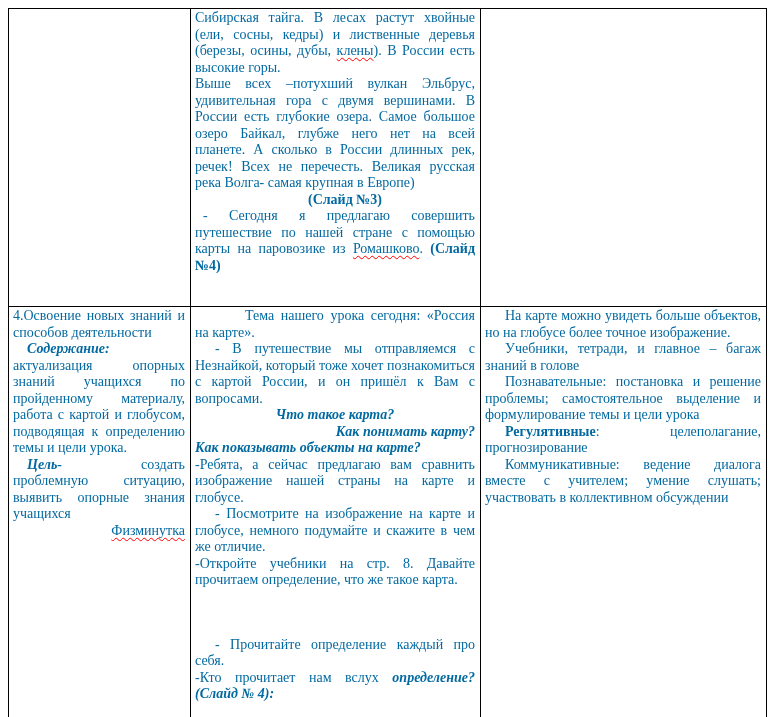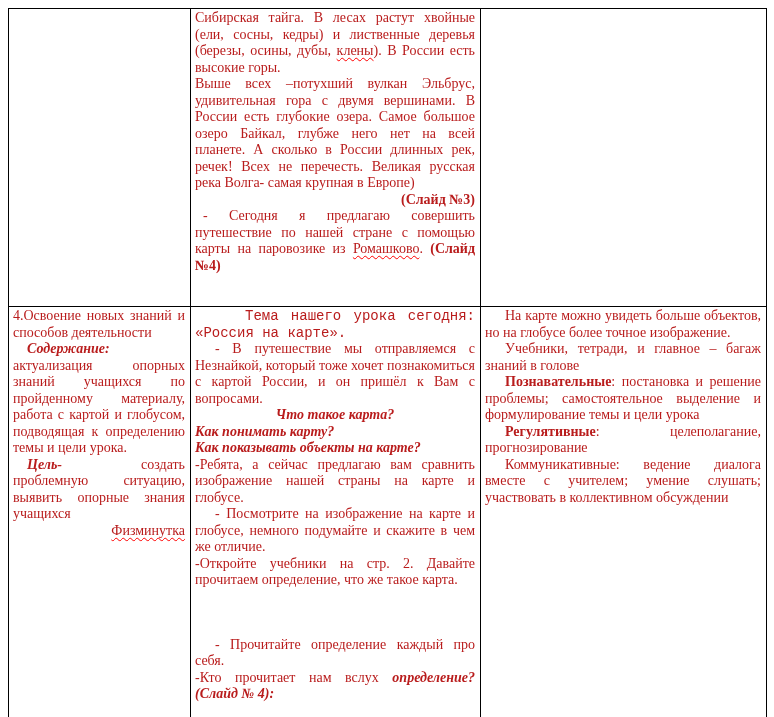--- a/index.html
+++ b/index.html
@@ -5,21 +5,21 @@
   * { margin: 0; padding: 0; box-sizing: border-box; }
   html, body { background: #ffffff; }
   .page {
     position: relative;
     width: 774px;
     height: 717px;
     background: #ffffff;
     padding: 8px 8px 0 8px;
     font-family: "Liberation Serif", "DejaVu Serif", serif;
     font-size: 14px;
-    color: #b91c1c;
+    color: #0369a1;
     overflow: hidden;
   }
   table.doc {
     border-collapse: collapse;
     table-layout: fixed;
     width: 758px;
   }
   table.doc td {
     border: 1px solid #000000;
     vertical-align: top;
@@ -47,47 +47,47 @@
       <col style="width:182px">
       <col style="width:290px">
       <col style="width:286px">
     </colgroup>
     <tbody>
       <tr style="height:298px">
         <td></td>
         <td>
             <div class="para" style="text-align: justify;"><span>Сибирская тайга. В лесах растут хвойные (ели, сосны, кедры) и лиственные деревья (березы, осины, дубы, </span><span class="spell">клены</span><span>). В России есть высокие горы.</span></div>
             <div class="para" style="text-align: justify;"><span>Выше всех –потухший вулкан Эльбрус, удивительная гора с двумя вершинами. В России есть глубокие озера. Самое большое озеро Байкал, глубже него нет на всей планете. А сколько в России длинных рек, речек! Всех не перечесть. Великая русская река Волга- самая крупная в Европе)</span></div>
-            <div class="para" style="text-align: right; text-indent: 20px;"><span style="font-weight: bold;">(Слайд №3)</span></div>
+            <div class="para" style="text-align: center; text-indent: 20px;"><span style="font-weight: bold;">(Слайд №3)</span></div>
             <div class="para" style="text-align: justify; text-indent: 8px;"><span>- Сегодня я предлагаю совершить путешествие по нашей стране с помощью карты на паровозике из </span><span class="spell">Ромашково</span><span>. </span><span style="font-weight: bold;">(Слайд №4)</span></div>
           </td>
         <td></td>
       </tr>
       <tr style="height:453px">
         <td>
             <div class="para" style="text-align: justify;"><span>4.Освоение новых знаний и способов деятельности</span></div>
             <div class="para" style="text-align: justify; text-indent: 14px;"><span style="font-weight: bold; font-style: italic;">Содержание:</span><span> актуализация опорных знаний учащихся по пройденному материалу, работа с картой и глобусом, подводящая к определению темы и цели урока.</span></div>
             <div class="para" style="text-align: justify; text-indent: 14px;"><span style="font-weight: bold; font-style: italic;">Цель-</span><span> создать проблемную ситуацию, выявить опорные знания учащихся</span></div>
             <div class="para" style="text-align: right;"><span class="spell">Физминутка</span></div>
           </td>
         <td>
-            <div class="para" style="text-align: justify; text-indent: 50px; font-family: Liberation Mono, monospace;"><span>Тема нашего урока сегодня: «Россия на карте».</span></div>
+            <div class="para" style="text-align: justify; text-indent: 50px;"><span>Тема нашего урока сегодня: «Россия на карте».</span></div>
             <div class="para" style="text-align: justify; text-indent: 20px;"><span>- В путешествие мы отправляемся с Незнайкой, который тоже хочет познакомиться с картой России, и он пришёл к Вам с вопросами.</span></div>
             <div class="para" style="text-align: center;"><span style="font-weight: bold; font-style: italic;">Что такое карта?</span></div>
-            <div class="para" style="text-align: left;"><span style="font-weight: bold; font-style: italic;">Как понимать карту?</span></div>
+            <div class="para" style="text-align: right;"><span style="font-weight: bold; font-style: italic;">Как понимать карту?</span></div>
             <div class="para" style=""><span style="font-weight: bold; font-style: italic;">Как показывать объекты на карте?</span></div>
             <div class="para" style="text-align: justify;"><span>-Ребята, а сейчас предлагаю вам сравнить изображение нашей страны на карте и глобусе.</span></div>
             <div class="para" style="text-align: justify; text-indent: 20px;"><span>- Посмотрите на изображение на карте и глобусе, немного подумайте и скажите в чем же отличие.</span></div>
-            <div class="para" style="text-align: justify;"><span>-Откройте учебники на стр. 2. Давайте прочитаем определение, что же такое карта.</span></div>
+            <div class="para" style="text-align: justify;"><span>-Откройте учебники на стр. 8. Давайте прочитаем определение, что же такое карта.</span></div>
             <div class="para" style="text-align: justify; text-indent: 20px; margin-top: 48px;"><span>- Прочитайте определение каждый про себя.</span></div>
             <div class="para" style="text-align: justify;"><span>-Кто прочитает нам вслух </span><span style="font-weight: bold; font-style: italic;">определение? (Слайд № 4):</span></div>
           </td>
         <td>
             <div class="para" style="text-align: justify; text-indent: 20px;"><span>На карте можно увидеть больше объектов, но на глобусе более точное изображение.</span></div>
             <div class="para" style="text-align: justify; text-indent: 20px;"><span>Учебники, тетради, и главное – багаж знаний в голове</span></div>
-            <div class="para" style="text-align: justify; text-indent: 20px;"><span style="font-weight: bold;">Познавательные</span><span>: постановка и решение проблемы; самостоятельное выделение и формулирование темы и цели урока</span></div>
+            <div class="para" style="text-align: justify; text-indent: 20px;"><span style="font-weight: normal;">Познавательные</span><span>: постановка и решение проблемы; самостоятельное выделение и формулирование темы и цели урока</span></div>
             <div class="para" style="text-align: justify; text-indent: 20px;"><span style="font-weight: bold;">Регулятивные</span><span>: целеполагание, прогнозирование</span></div>
             <div class="para" style="text-align: justify; text-indent: 20px;"><span style="font-weight: normal;">Коммуникативные</span><span>: ведение диалога вместе с учителем; умение слушать; участвовать в коллективном обсуждении</span></div>
           </td>
       </tr>
     </tbody>
   </table>
 </div>
 
 </body></html>

